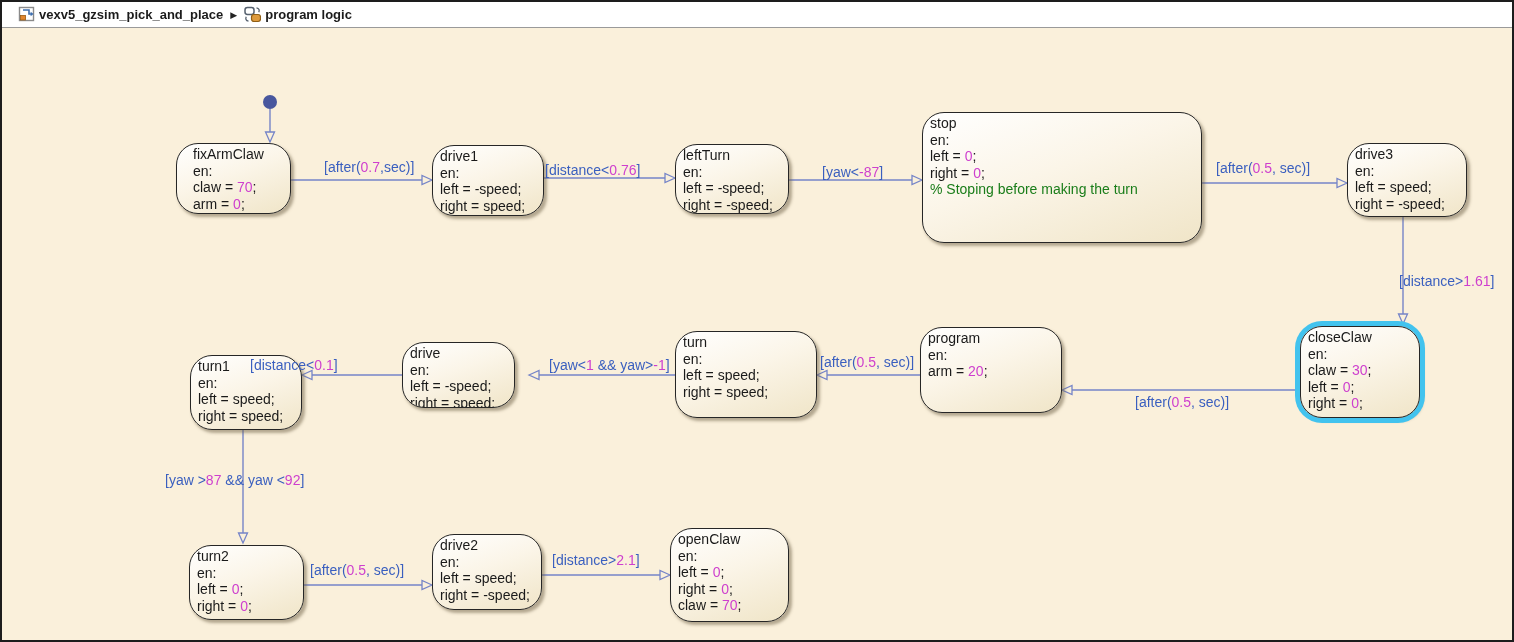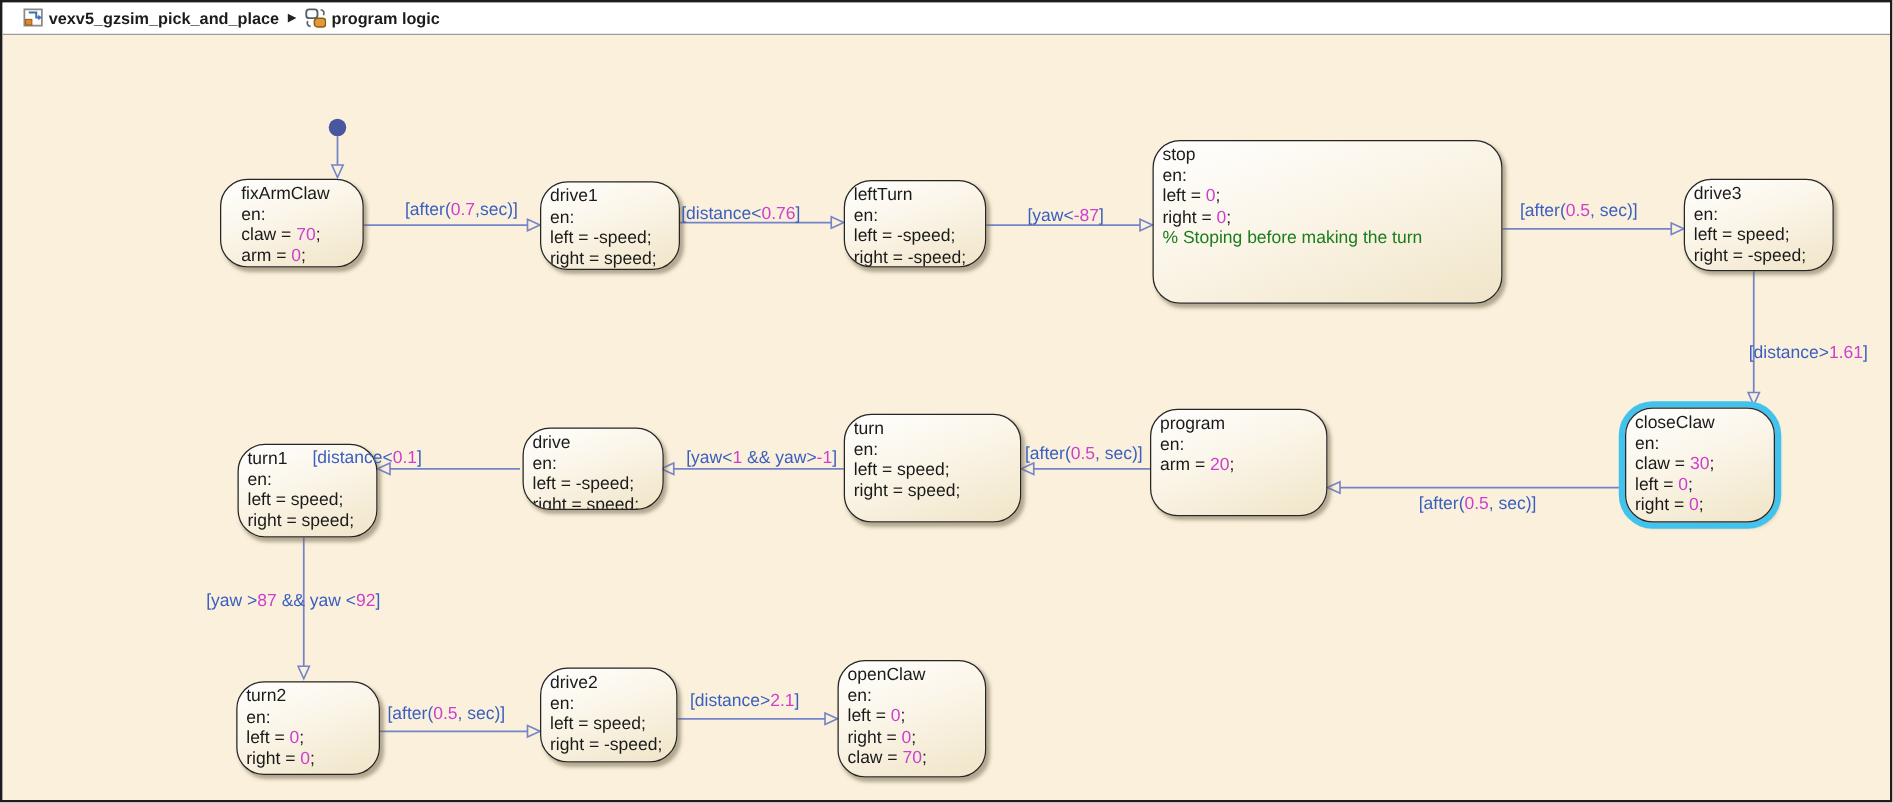--- a/index.html
+++ b/index.html
@@ -184,21 +184,21 @@
         <div><span style="color: rgb(26, 26, 26);">program</span></div>
         <div><span style="color: rgb(26, 26, 26);">en:</span></div>
         <div><span style="color: rgb(26, 26, 26);">arm = </span><span style="color: rgb(206, 63, 206);">20</span><span style="color: rgb(26, 26, 26);">;</span></div>
       </div>
       <div class="state" style="left: 673px; top: 303px; width: 142px; height: 87px;">
         <div><span style="color: rgb(26, 26, 26);">turn</span></div>
         <div><span style="color: rgb(26, 26, 26);">en:</span></div>
         <div><span style="color: rgb(26, 26, 26);">left = speed;</span></div>
         <div><span style="color: rgb(26, 26, 26);">right = speed;</span></div>
       </div>
-      <div class="state" style="left: 416px; top: 314px; width: 113px; height: 66px;">
+      <div class="state" style="left: 400px; top: 314px; width: 113px; height: 66px;">
         <div><span style="color: rgb(26, 26, 26);">drive</span></div>
         <div><span style="color: rgb(26, 26, 26);">en:</span></div>
         <div><span style="color: rgb(26, 26, 26);">left = -speed;</span></div>
         <div><span style="color: rgb(26, 26, 26);">right = speed;</span></div>
       </div>
       <div class="state" style="left: 188px; top: 327px; width: 112px; height: 75px;">
         <div><span style="color: rgb(26, 26, 26);">turn1</span></div>
         <div><span style="color: rgb(26, 26, 26);">en:</span></div>
         <div><span style="color: rgb(26, 26, 26);">left = speed;</span></div>
         <div><span style="color: rgb(26, 26, 26);">right = speed;</span></div>

